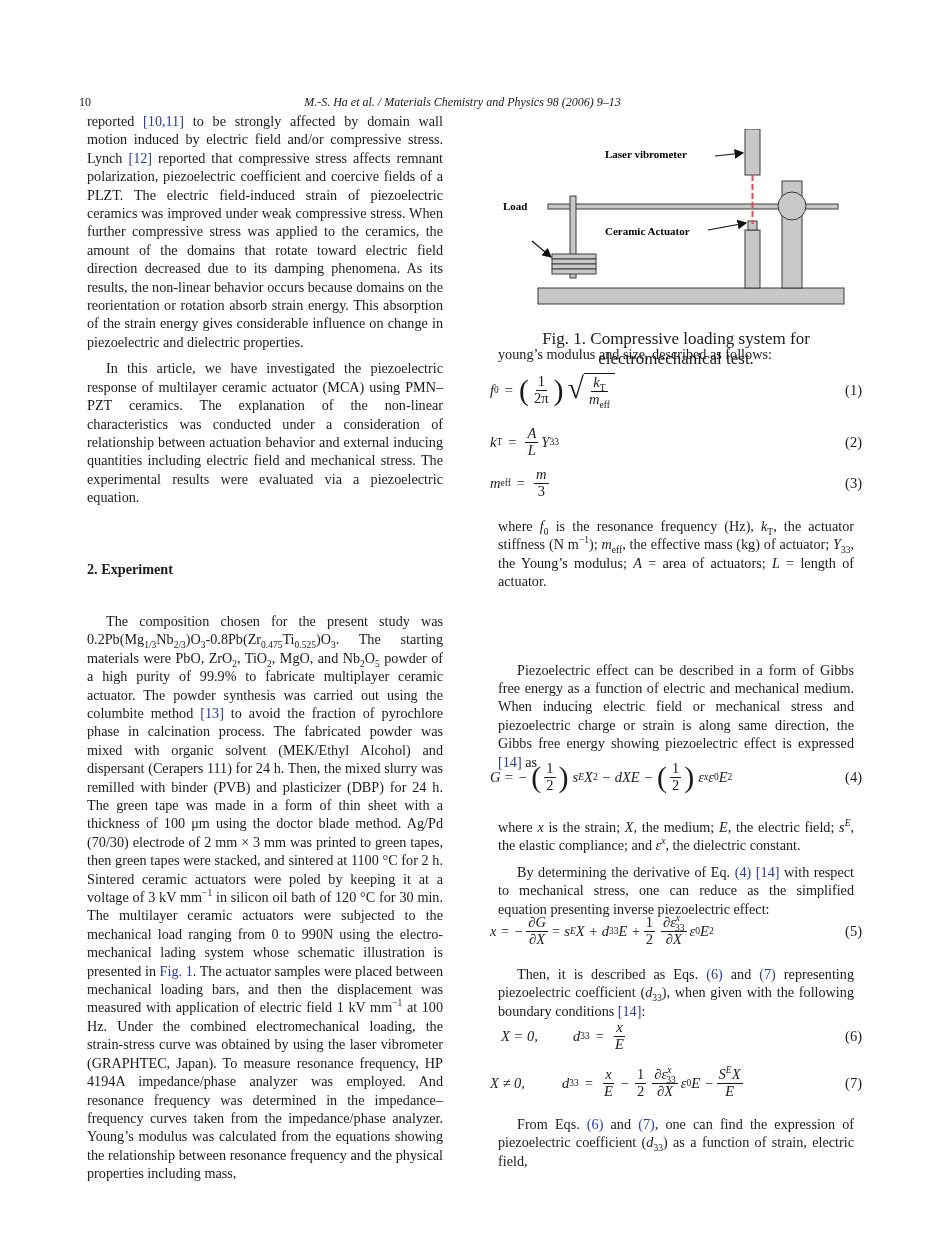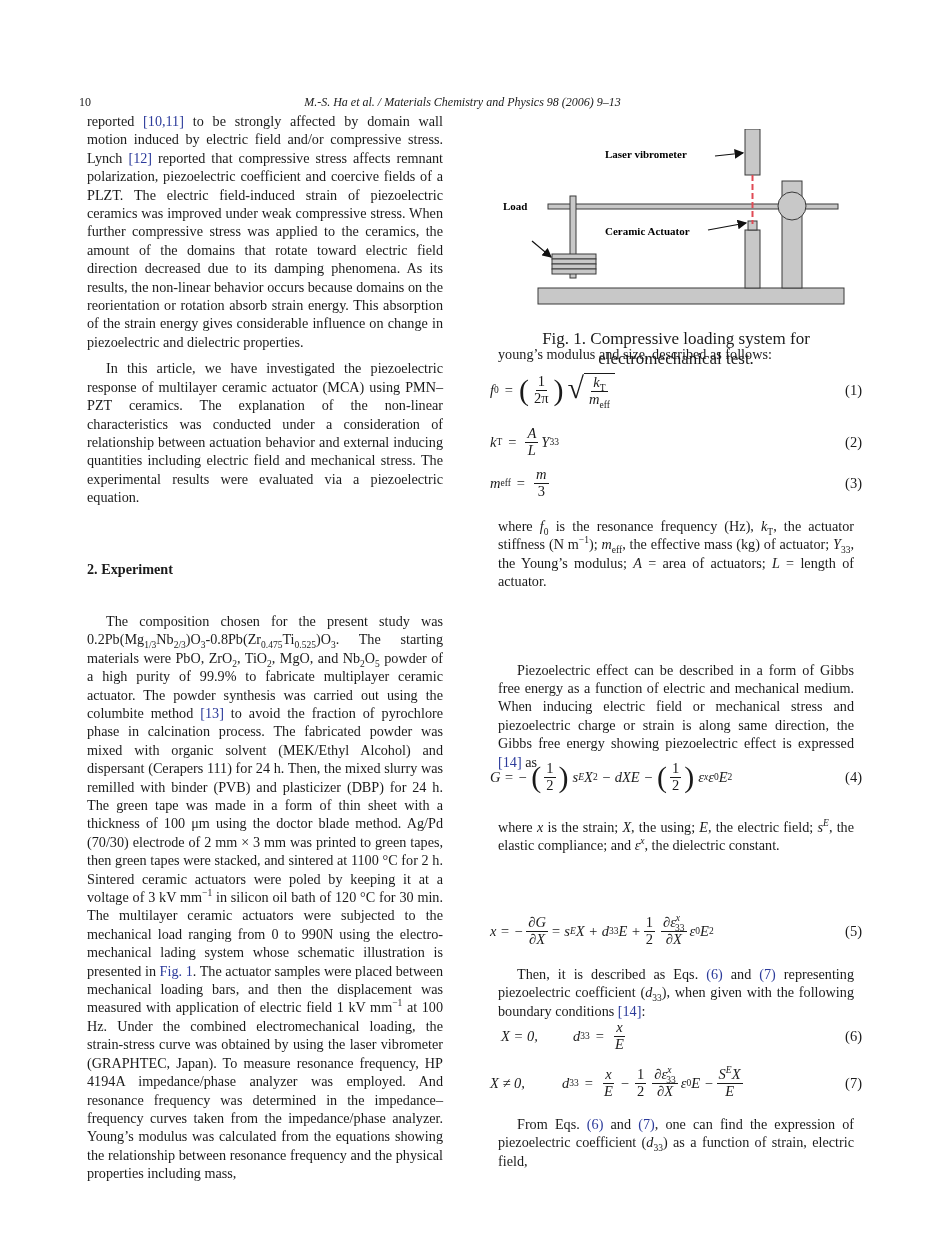--- a/index.html
+++ b/index.html
@@ -162,21 +162,22 @@
       <sup>x</sup>
     <span>ε</span>
       <sub class="up">0</sub>
     <span>E</span>
       <sup class="up">2</sup>
   </div>
   <span class="num">(4)</span>
 </div>
 
 <div class="col col-right" style="top:810px;">
-  <p><span>where </span><i>x</i><span> is the strain; </span><i>X</i><span>, the using; </span><i>E</i><span>, the electric field; </span><i>s</i><sup><i>E</i></sup><span>, the elastic compliance; and </span><i>ε</i><sup><i>x</i></sup><span>, the dielectric constant.</span></p>
+  <p><span>where </span><i>x</i><span> is the strain; </span><i>X</i><span>, the medium; </span><i>E</i><span>, the electric field; </span><i>s</i><sup><i>E</i></sup><span>, the elastic compliance; and </span><i>ε</i><sup><i>x</i></sup><span>, the dielectric constant.</span></p>
+  <p class="indent"><span>By determining the derivative of Eq. </span><span class="ref">(4)</span><span> </span><span class="ref">[14]</span><span> with respect to mechanical stress, one can reduce as the simplified equation presenting inverse piezoelectric effect:</span></p>
 </div>
 
 <div class="eq" style="top:911px;">
   <div class="body">
     <span>x = −</span>
     <span class="frac">
         <span class="n">∂G</span>
         <span class="d">∂X</span>
       </span>
     <span>= s</span>

